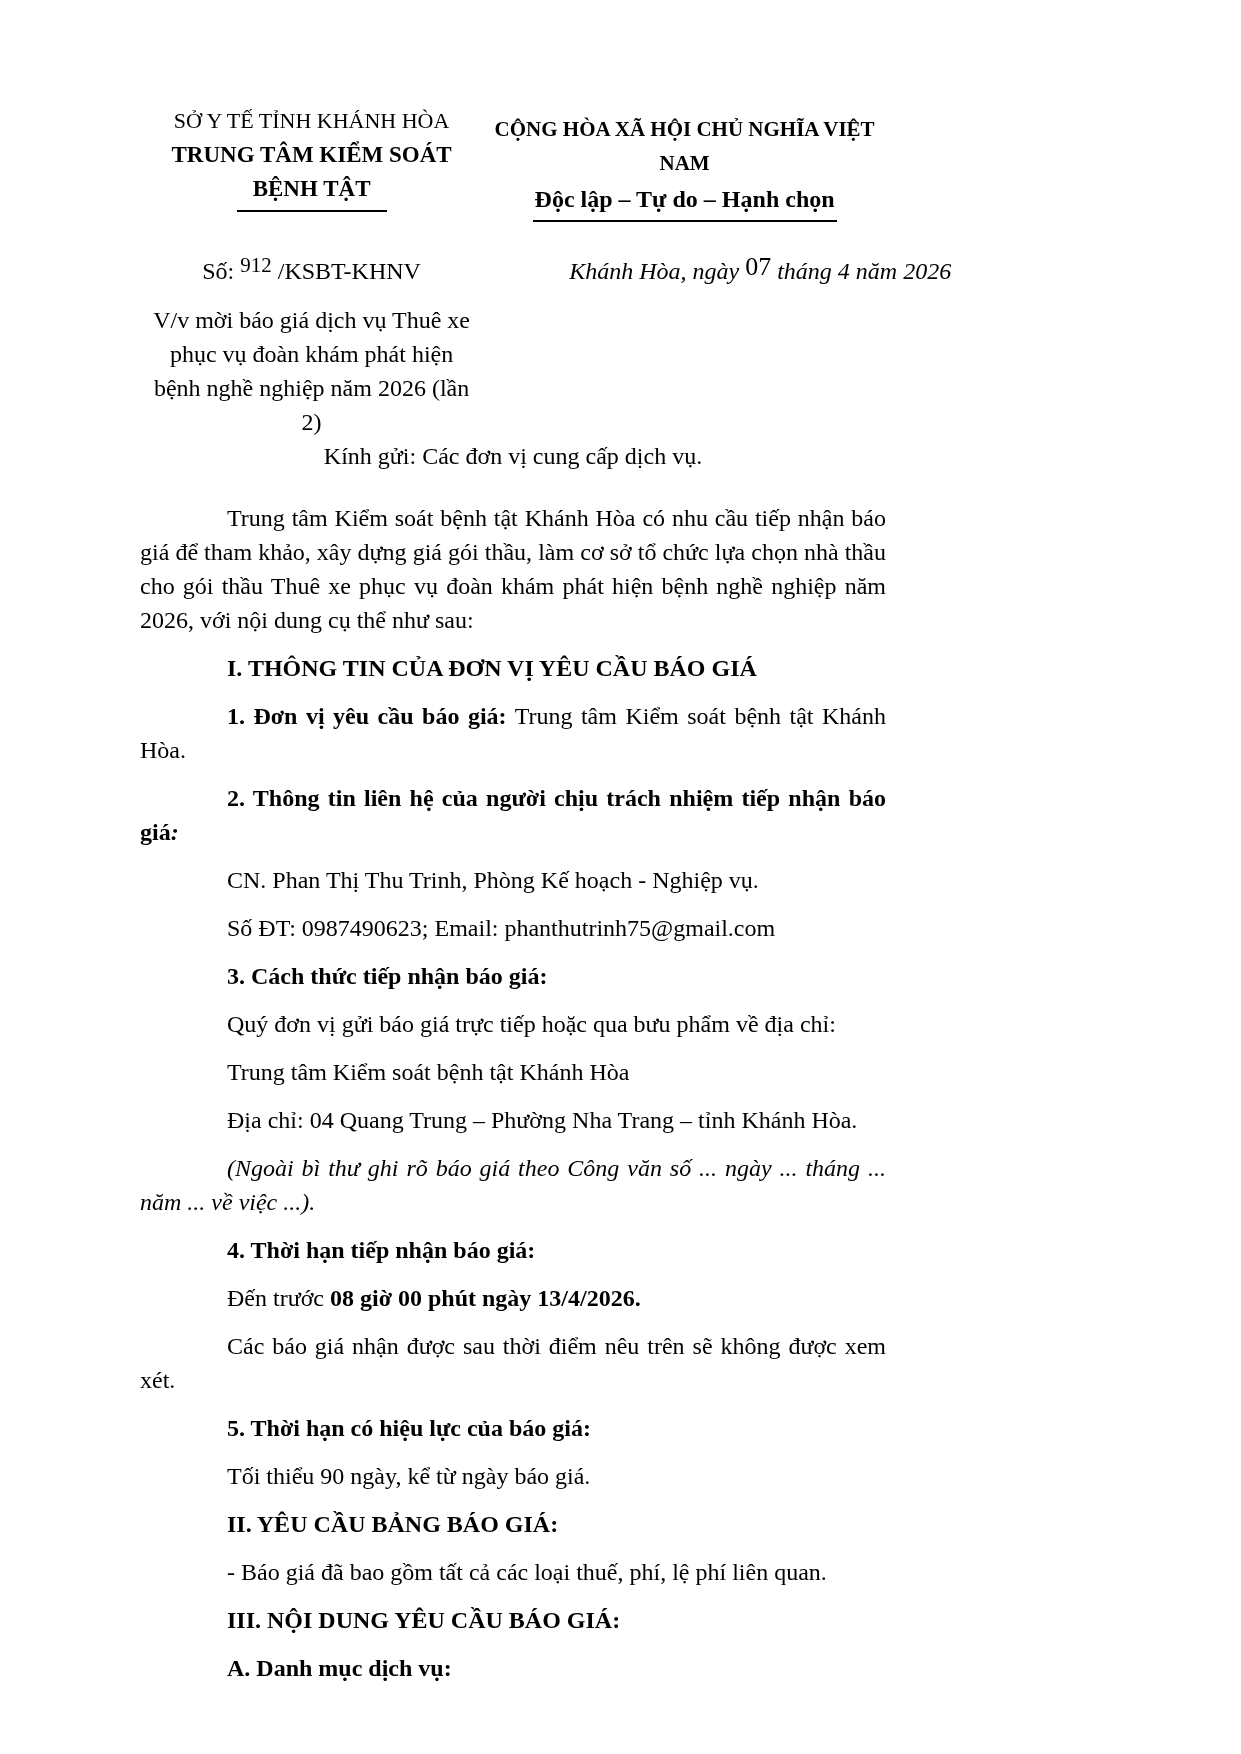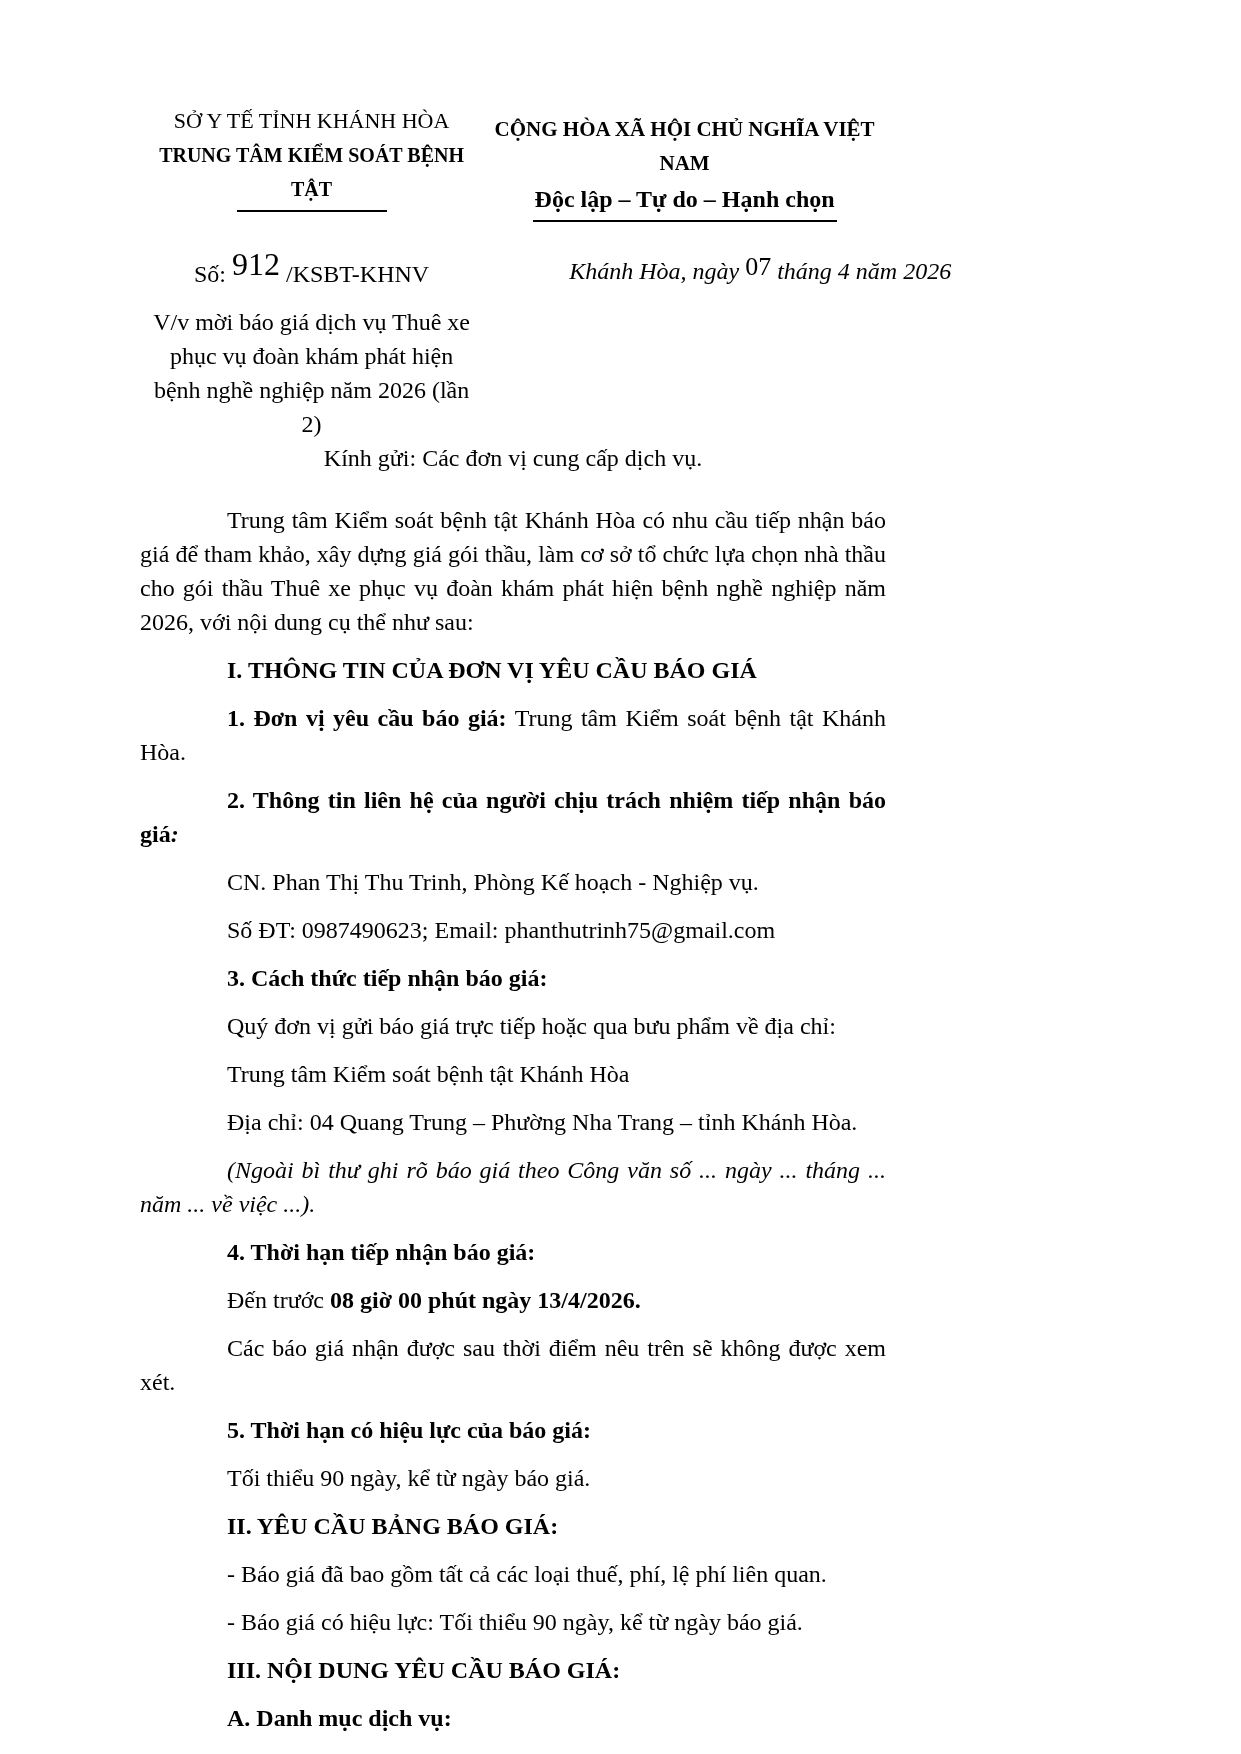--- a/index.html
+++ b/index.html
@@ -14,32 +14,32 @@
     overflow:hidden;
   }
   .b { font-weight:700; }
   .i { font-style:italic; }
 
   
   .hdr { display:flex; }
   .hdr-left  { width:46%; text-align:center; line-height:34px; }
   .hdr-right { width:54%; text-align:center; line-height:34px;margin-top:8px; }
   .hdr-left .l1  { font-size:22px; }
-  .hdr-left .l2  { font-size:20px; font-weight:700; }
+  .hdr-left .l2  { font-size:23px; font-weight:700; }
   .hdr-right .l1 { font-size:21px; font-weight:700; }
   .hdr-right .l2 { font-size:24px; font-weight:700; margin-top:2px; }
   .rule-center { width:150px; border-bottom:2px solid #000; margin:4px auto 0; height:0; }
   .motto-underline { display:inline-block; border-bottom:2px solid #000; padding:0 2px 4px; }
 
   
   .meta-row { display:flex; margin-top:32px; }
   .meta-left  { width:46%; text-align:center; }
   .meta-right { width:54%; text-align:center; padding-left:86px; box-sizing:border-box; }
   .date-line { font-style:italic; white-space:nowrap; }
-  .fill-num { font-style:normal; font-size:32px; position:relative; top:-7px; }
+  .fill-num { font-style:normal; font-size:21px; position:relative; top:-7px; }
   .date-line .fill-num { top:-4px; font-size:26px; }
 
   
   .subject-row { display:flex; margin-top:14px; }
   .subject-box { width:46%; text-align:center; padding:0 8px; box-sizing:border-box; }
 
   .salutation { text-align:center; }
 
   .p { margin:14px 0 0; text-indent:87px; text-align:justify; }
   .p.first { margin-top:28px; }
@@ -113,19 +113,18 @@
   <p class="p">Các báo giá nhận được sau thời điểm nêu trên sẽ không được xem xét.</p>
 
   <p class="p hd">5. Thời hạn có hiệu lực của báo giá:</p>
 
   <p class="p">Tối thiểu 90 ngày, kể từ ngày báo giá.</p>
 
   <p class="p hd">II. YÊU CẦU BẢNG BÁO GIÁ:</p>
 
   <p class="p">- Báo giá đã bao gồm tất cả các loại thuế, phí, lệ phí liên quan.</p>
 
-  <p class="p">- Báo giá có hiệu lực: Tối thiểu 90 ngày, kể từ ngày báo giá.</p>
 
   <p class="p hd">III. NỘI DUNG YÊU CẦU BÁO GIÁ:</p>
 
   <p class="p hd">A. Danh mục dịch vụ:</p>
 
 </div>
 
 </body></html>

